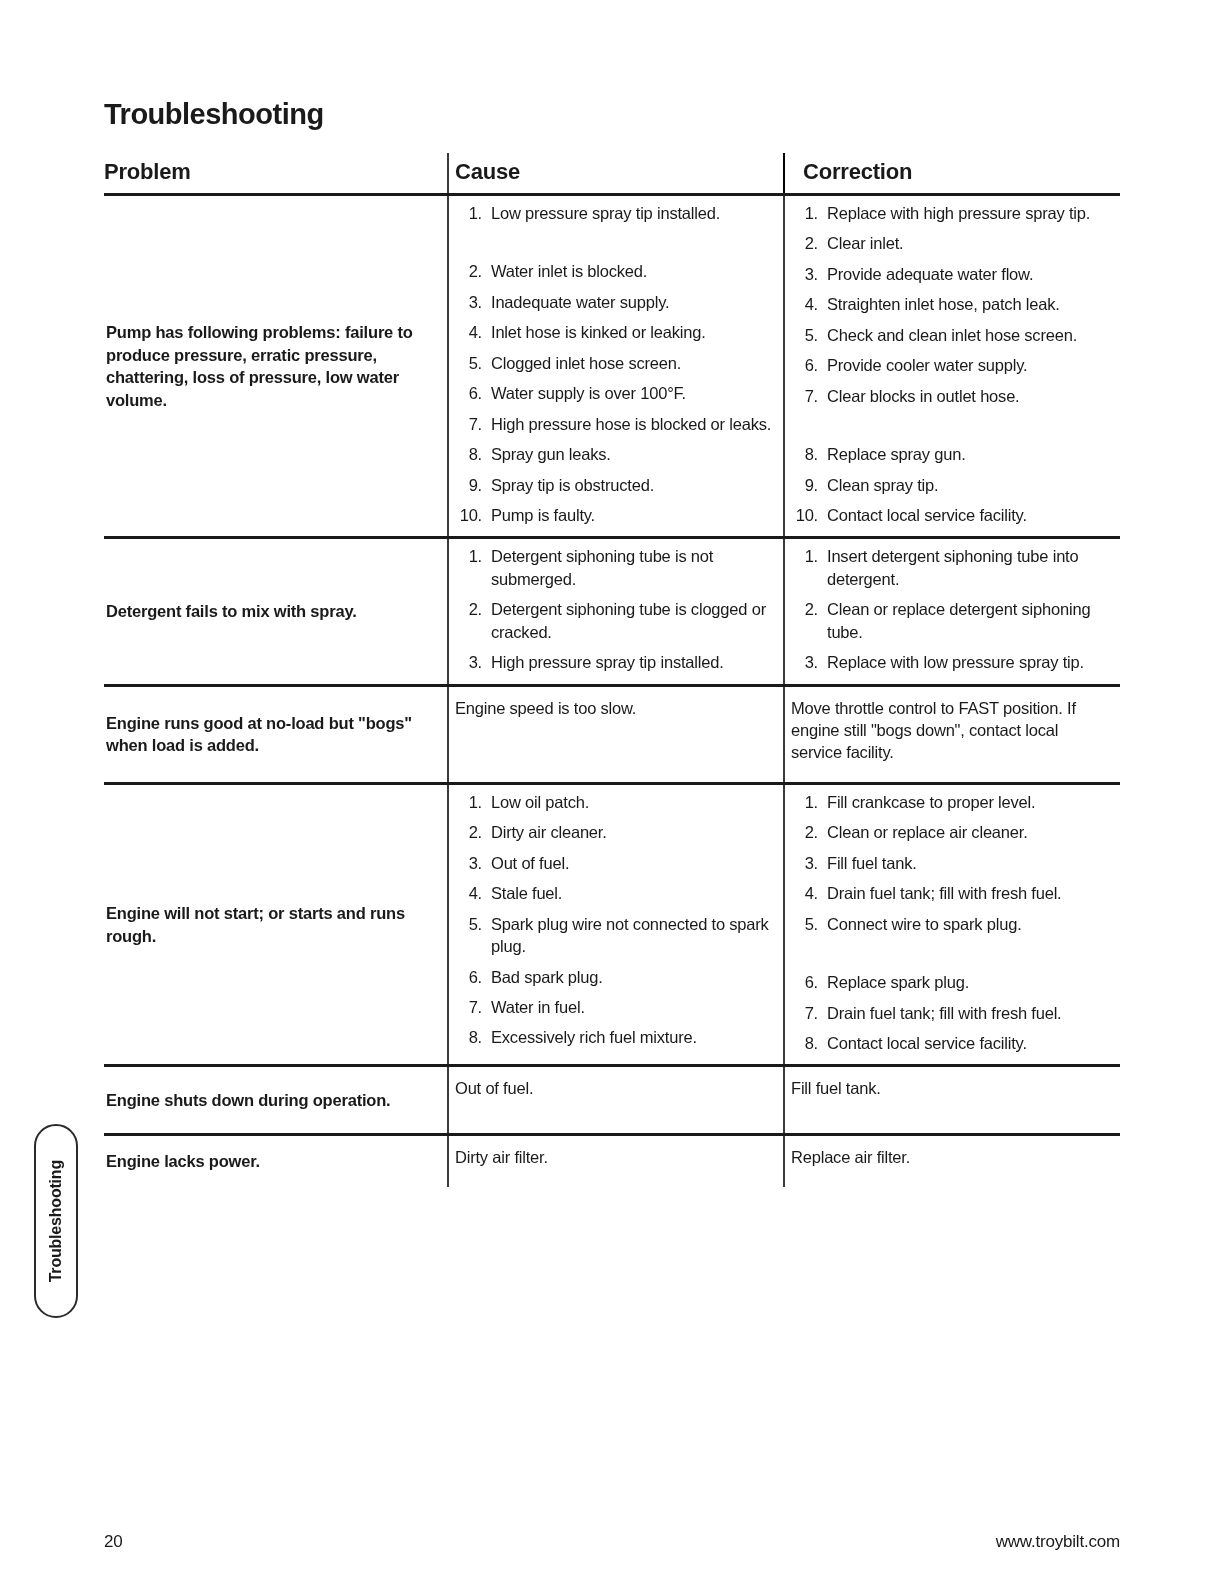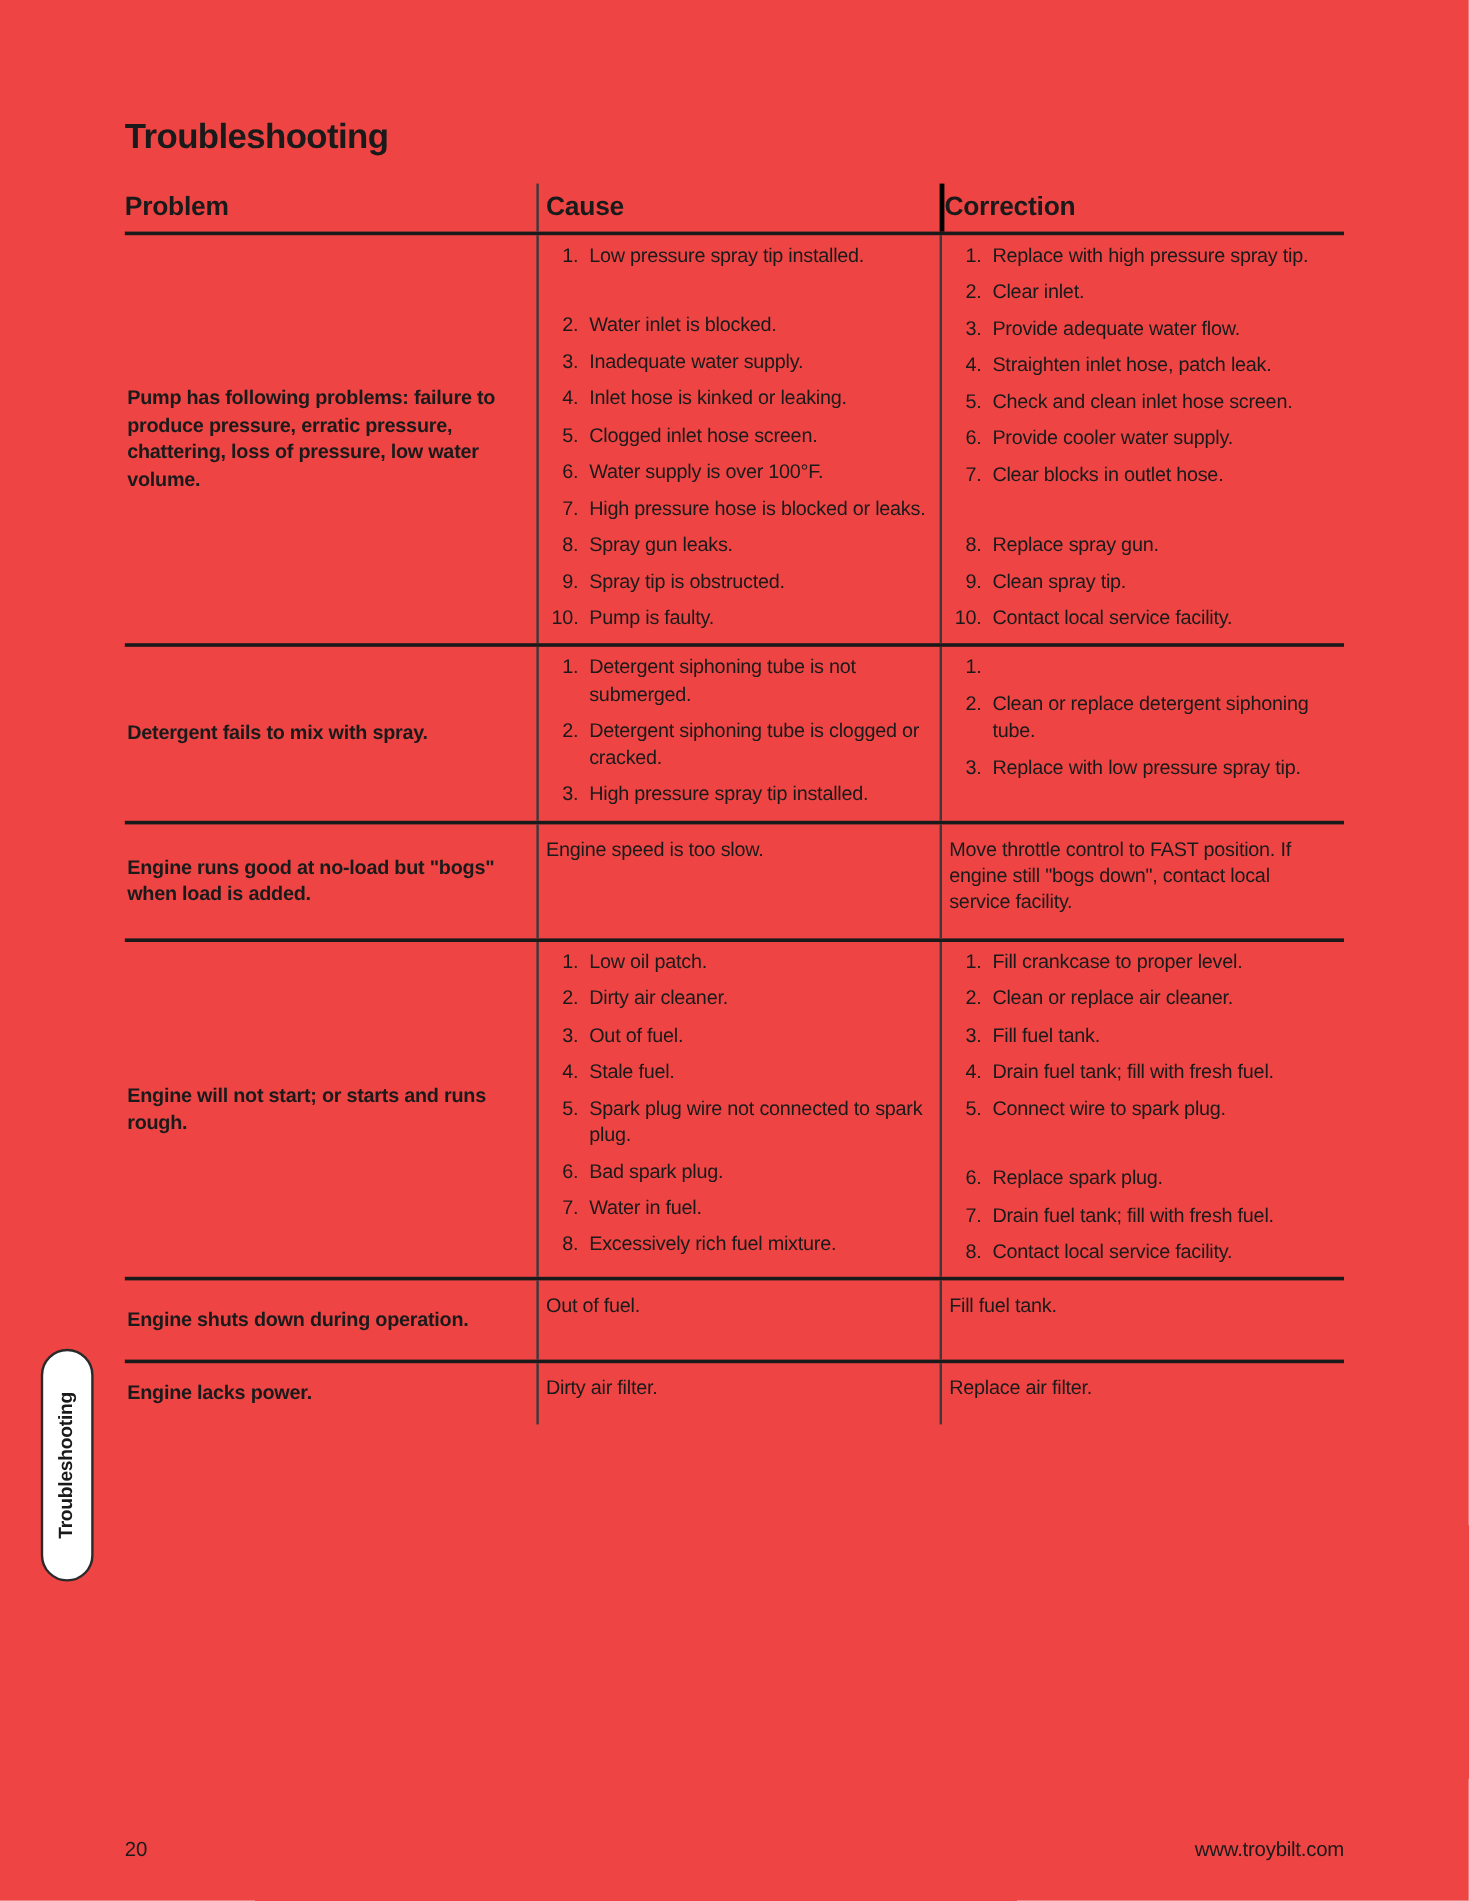--- a/index.html
+++ b/index.html
@@ -1,35 +1,35 @@
 <!DOCTYPE html>
 <html><head>
 <meta charset="utf-8">
 <style>
   * { margin:0; padding:0; box-sizing:border-box; }
   html,body { background:#e8e8e8; }
   .page {
     position:relative;
     width:1224px; height:1584px;
-    background:#ef4444;
+    background:#ffffff;
     font-family:"Liberation Sans", sans-serif;
     color:#1a1a1a;
     letter-spacing:-0.2px;
     margin:0 auto;
     overflow:hidden;
   }
   .content { position:absolute; left:104px; top:98px; width:1016px; }
   .doc-title { font-size:29px; font-weight:bold; letter-spacing:-0.5px; margin-bottom:22px; }
 
   .tbl { width:1016px; }
   .thead { display:flex; border-bottom:3px solid #1a1a1a; }
   .th { font-size:22px; font-weight:bold; padding:6px 0 8px 0; }
   .th.c1 { width:343px; }
   .th.c2 { width:336px; border-left:2px solid #3a3a3a; padding-left:6px; }
-  .th.c3 { width:337px; border-left:4px solid #000000; padding-left:0; }
+  .th.c3 { width:337px; border-left:2px solid #000000; padding-left:18px; }
 
   .trow { display:flex; border-bottom:3px solid #1a1a1a; align-items:stretch; }
   .trow.last { border-bottom:none; }
   .cell { font-size:16.5px; line-height:1.36; }
   .p-cell { width:343px; display:flex; align-items:center; padding:8px 8px 8px 2px; font-weight:bold; }
   .c-cell { width:336px; border-left:2px solid #3a3a3a; padding:6px 4px 10px 0; }
   .r-cell { width:337px; border-left:2px solid #3a3a3a; padding:6px 4px 10px 0; }
   .para { padding:4px 8px 8px 6px; }
 
   .li { display:flex; margin-bottom:8px; }
@@ -180,20 +180,21 @@
               <span class="itxt">Detergent siphoning tube is clogged or cracked.</span>
             </div>
           <div class="li">
               <span class="num">3.</span>
               <span class="itxt">High pressure spray tip installed.</span>
             </div>
         </div>
         <div class="cell r-cell">
           <div class="li">
               <span class="num">1.</span>
+              <span class="itxt">Insert detergent siphoning tube into detergent.</span>
             </div>
           <div class="li">
               <span class="num">2.</span>
               <span class="itxt">Clean or replace detergent siphoning tube.</span>
             </div>
           <div class="li">
               <span class="num">3.</span>
               <span class="itxt">Replace with low pressure spray tip.</span>
             </div>
         </div>

